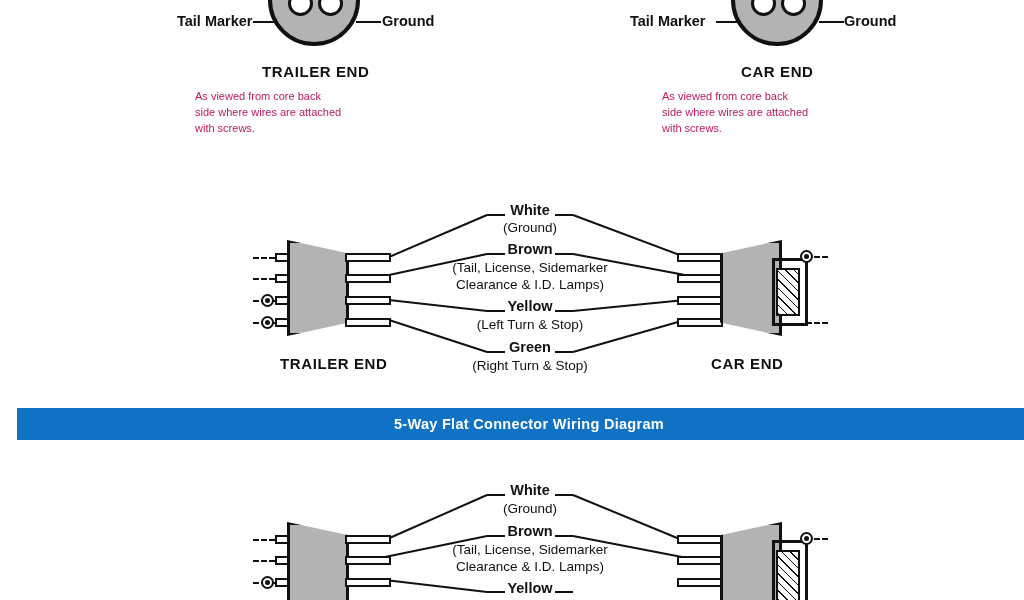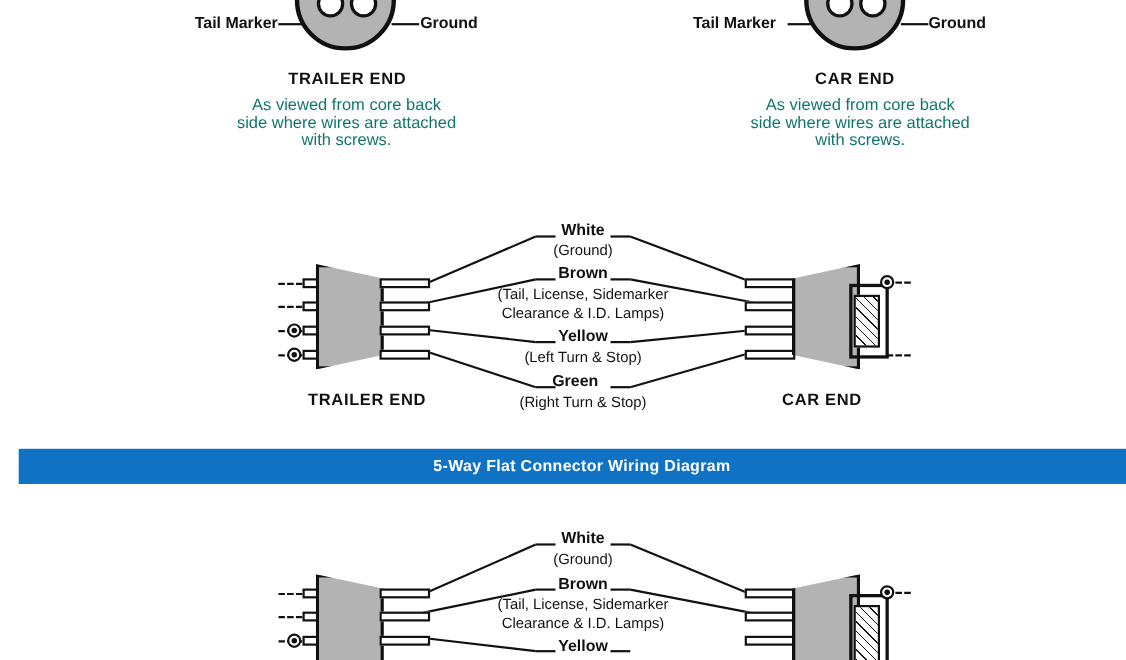--- a/index.html
+++ b/index.html
@@ -29,24 +29,24 @@
     color:#111;
     white-space:nowrap;
   }
   .endtitle{
     font-size:15px;
     font-weight:bold;
     letter-spacing:0.6px;
     white-space:nowrap;
   }
   .note{
-    font-size:15px;
+    font-size:11px;
     line-height:16px;
-    text-align:center;
-    color:#0f766e;
+    text-align:left;
+    color:#be185d;
   }
   .sectitle{
     font-size:15px;
     font-weight:bold;
     white-space:nowrap;
   }
 
   
   .band{
     position:absolute;
@@ -225,21 +225,21 @@
     <div class="lbl">Brown</div>
   </div>
   <div class="abs lbl-sub" style="left:420px;top:260px;width:186px;text-align:center;">(Tail, License, Sidemarker</div>
   <div class="abs lbl-sub" style="left:420px;top:277px;width:186px;text-align:center;">Clearance &amp; I.D. Lamps)</div>
 
   <div class="abs" style="left:483px;top:298px;width:60px;text-align:center;">
     <div class="lbl">Yellow</div>
   </div>
   <div class="abs lbl-sub" style="left:440px;top:317px;width:146px;text-align:center;">(Left Turn &amp; Stop)</div>
 
-  <div class="abs" style="left:485px;top:339px;width:56px;">
+  <div class="abs" style="left:485px;top:339px;width:56px;text-align:center;">
     <div class="lbl">Green</div>
   </div>
   <div class="abs lbl-sub" style="left:437px;top:358px;width:152px;text-align:center;">(Right Turn &amp; Stop)</div>
 
   <div class="band" style="top:408px;">
     <span>5-Way Flat Connector Wiring Diagram</span>
   </div>
 
 
   <svg class="leaderlines" width="1024" height="600" style="position:absolute;left:0;top:0;pointer-events:none;">

